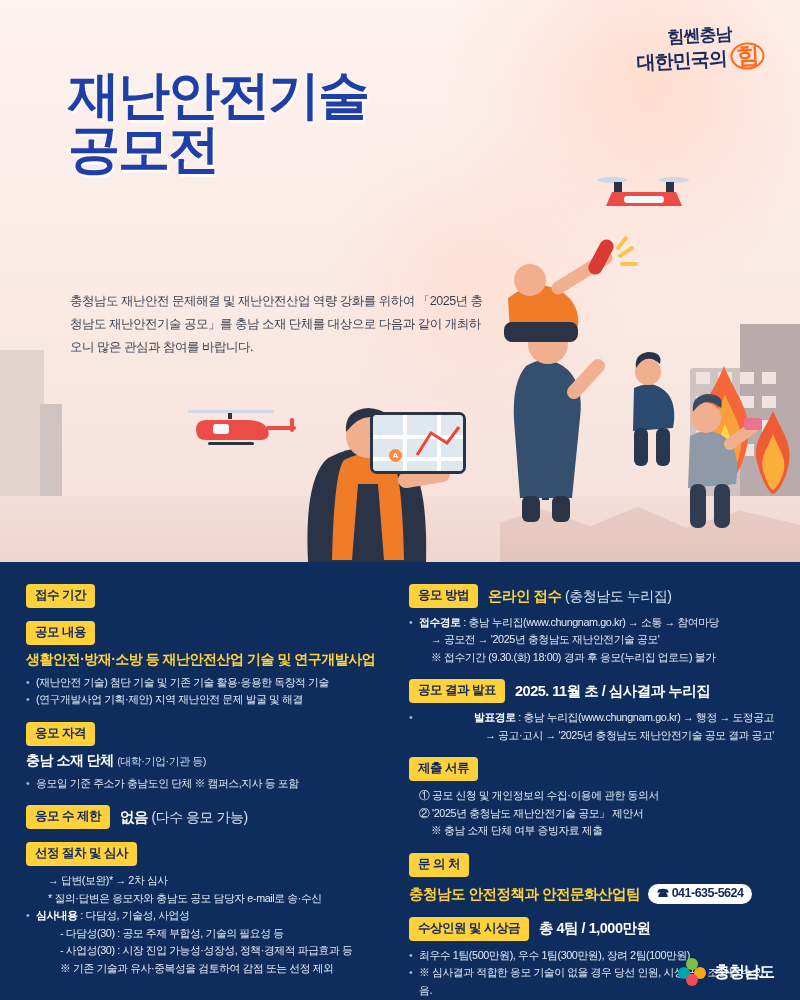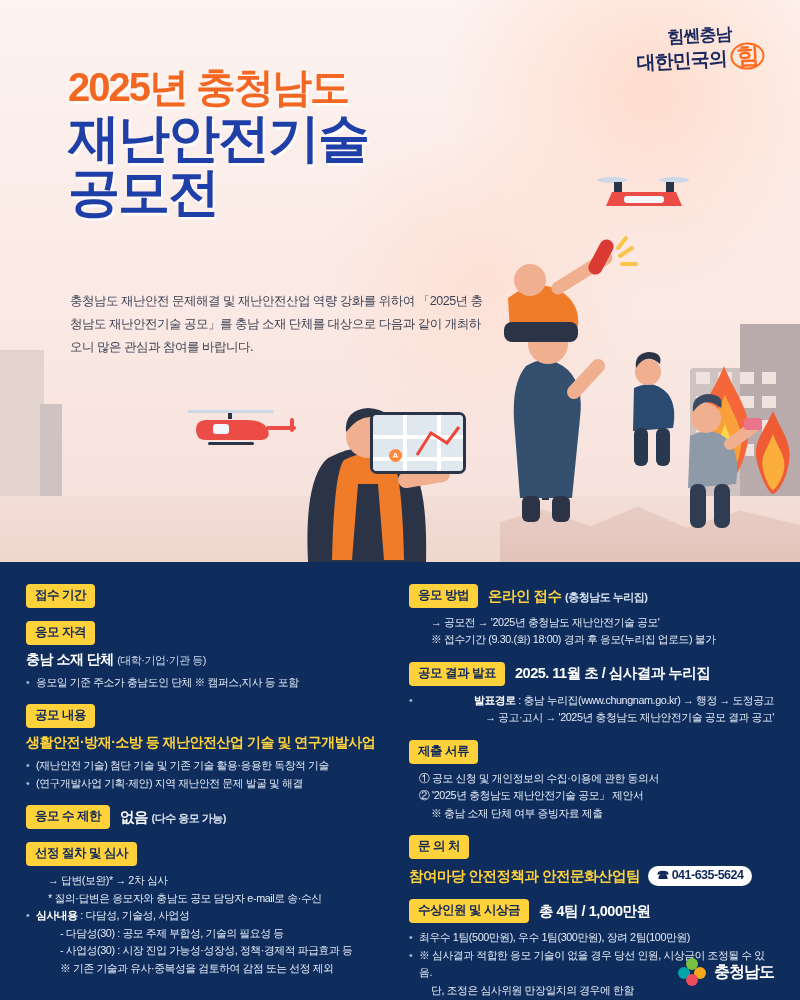--- a/index.html
+++ b/index.html
@@ -128,21 +128,21 @@
     display: inline-block;
     background: #ffd23c; color: #11295a;
     font-size: 12.5px; font-weight: 700; letter-spacing: -.5px;
     padding: 3px 9px 4px; border-radius: 4px;
   }
   .row-head { display: flex; align-items: center; gap: 10px; flex-wrap: wrap; }
   .row-head .val {
     font-size: 14.5px; font-weight: 700; letter-spacing: -.5px; color: #fff;
   }
   .row-head .val .accent { color: #ff9a3c; }
-  .row-head .val .small { font-size: 11px; font-weight: 700; color: #d8e2f2; }
+  .row-head .val .small { font-size: 14px; font-weight: 400; color: #d8e2f2; }
 
   .block { margin-bottom: 13px; }
   .sub {
     font-size: 14px; font-weight: 700; letter-spacing: -.5px; margin-top: 6px;
     color: #ffffff;
   }
   .sub .thin { font-size: 11px; font-weight: 400; color: #cfdcef; }
   .bullets { margin-top: 5px; }
   .bullets li {
     list-style: none; font-size: 10.8px; line-height: 1.62; letter-spacing: -.4px;
@@ -226,21 +226,20 @@
   <div class="brand-mark">
     <div class="l1">힘쎈충남</div>
     <div class="l2">
       <span>대한민국의</span>
       <em>힘</em>
     </div>
   </div>
 
   <div class="headline">
     <h1>
-      <div class="hl-1">2025년 충청남도</div>
       <div class="hl-2">재난안전기술</div>
       <div class="hl-3">공모전</div>
     </h1>
   </div>
 
   <div class="lede">충청남도 재난안전 문제해결 및 재난안전산업 역량 강화를 위하여 「2025년 충청남도 재난안전기술 공모」를 충남 소재 단체를 대상으로 다음과 같이 개최하오니 많은 관심과 참여를 바랍니다.</div>
 
   <svg class="fire" viewBox="0 0 64 130">
     <path d="M32 4 C20 34 4 46 10 76 C15 106 28 126 32 126 C36 126 52 108 56 78 C60 48 44 34 32 4 Z" fill="#f5673b"></path>
     <path d="M33 32 C25 54 14 62 18 84 C22 104 30 120 33 120 C36 120 47 104 49 84 C51 62 41 54 33 32 Z" fill="#f9a03a"></path>
@@ -340,36 +339,36 @@
 
   <div class="col left">
 
     <div class="block">
       <div class="row-head">
         <span class="tag">접수 기간</span>
       </div>
     </div>
 
     <div class="block">
-      <span class="tag">응모 자격</span>
-      <div class="sub">
-        <span>충남 소재 단체</span>
-        <span class="thin">(대학·기업·기관 등)</span>
-      </div>
-      <ul class="bullets">
-        <li>응모일 기준 주소가 충남도인 단체 ※ 캠퍼스,지사 등 포함</li>
-      </ul>
-    </div>
-
-    <div class="block">
       <span class="tag">공모 내용</span>
       <div class="sub" style="color:#ffd23c;">생활안전·방재·소방 등 재난안전산업 기술 및 연구개발사업</div>
       <ul class="bullets">
         <li>(재난안전 기술) 첨단 기술 및 기존 기술 활용·응용한 독창적 기술</li>
         <li>(연구개발사업 기획·제안) 지역 재난안전 문제 발굴 및 해결</li>
+      </ul>
+    </div>
+
+    <div class="block">
+      <span class="tag">응모 자격</span>
+      <div class="sub">
+        <span>충남 소재 단체</span>
+        <span class="thin">(대학·기업·기관 등)</span>
+      </div>
+      <ul class="bullets">
+        <li>응모일 기준 주소가 충남도인 단체 ※ 캠퍼스,지사 등 포함</li>
       </ul>
     </div>
 
     <div class="block">
       <div class="row-head">
         <span class="tag">응모 수 제한</span>
         <span class="val">
           <span>없음</span>
           <span class="small">(다수 응모 가능)</span>
         </span>
@@ -397,20 +396,24 @@
 
     <div class="block">
       <div class="row-head">
         <span class="tag">응모 방법</span>
         <span class="val">
           <span style="color:#ffd23c;">온라인 접수</span>
           <span class="small">(충청남도 누리집)</span>
         </span>
       </div>
       <ul class="bullets" style="margin-top:6px;">
+        <li>
+          <b>접수경로</b>
+          : <span>충남 누리집(www.chungnam.go.kr) → 소통 → 참여마당</span>
+        </li>
         <li class="nodot indent1">→ 공모전 → '2025년 충청남도 재난안전기술 공모'</li>
         <li class="nodot indent1">※ 접수기간 (9.30.(화) 18:00) 경과 후 응모(누리집 업로드) 불가</li>
       </ul>
     </div>
 
     <div class="block">
       <div class="row-head">
         <span class="tag">공모 결과 발표</span>
         <span class="val">
           <span>2025. 11월 초</span>
@@ -437,21 +440,21 @@
           <span>②</span>
           <span>'2025년 충청남도 재난안전기술 공모」 제안서</span>
         </li>
         <li class="nodot indent1">※ 충남 소재 단체 여부 증빙자료 제출</li>
       </ul>
     </div>
 
     <div class="block">
       <span class="tag">문 의 처</span>
       <div class="phone-line">
-        <span>참여마당 안전정책과 안전문화산업팀</span>
+        <span>충청남도 안전정책과 안전문화산업팀</span>
         <span class="phone-pill">
           <span>☎</span>
           <span>041-635-5624</span>
         </span>
       </div>
     </div>
 
     <div class="block award-head">
       <div class="row-head">
         <span class="tag">수상인원 및 시상금</span>

